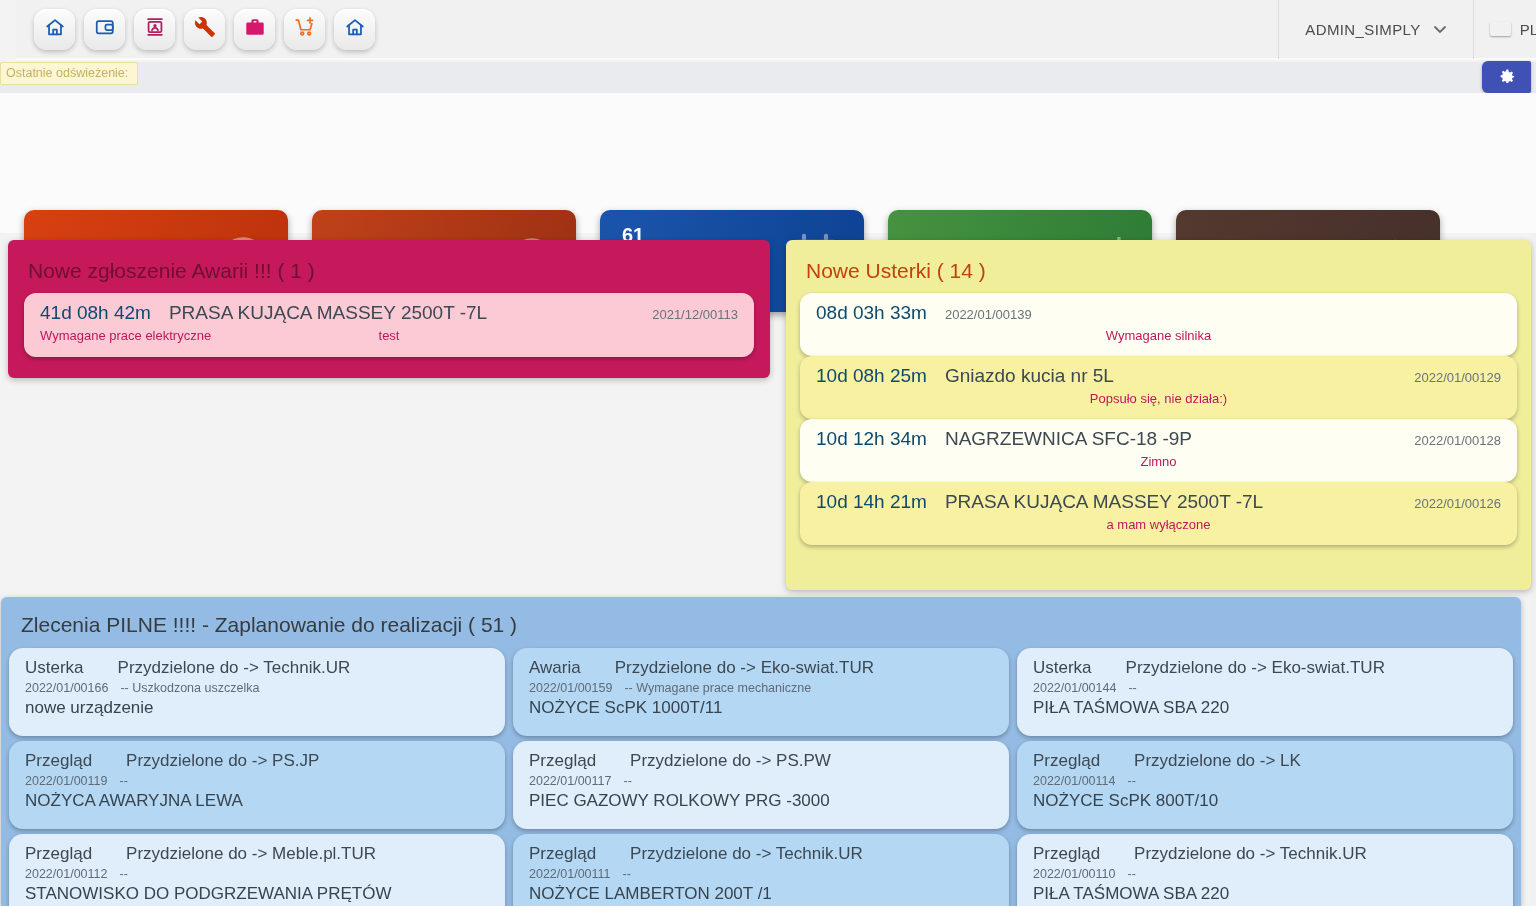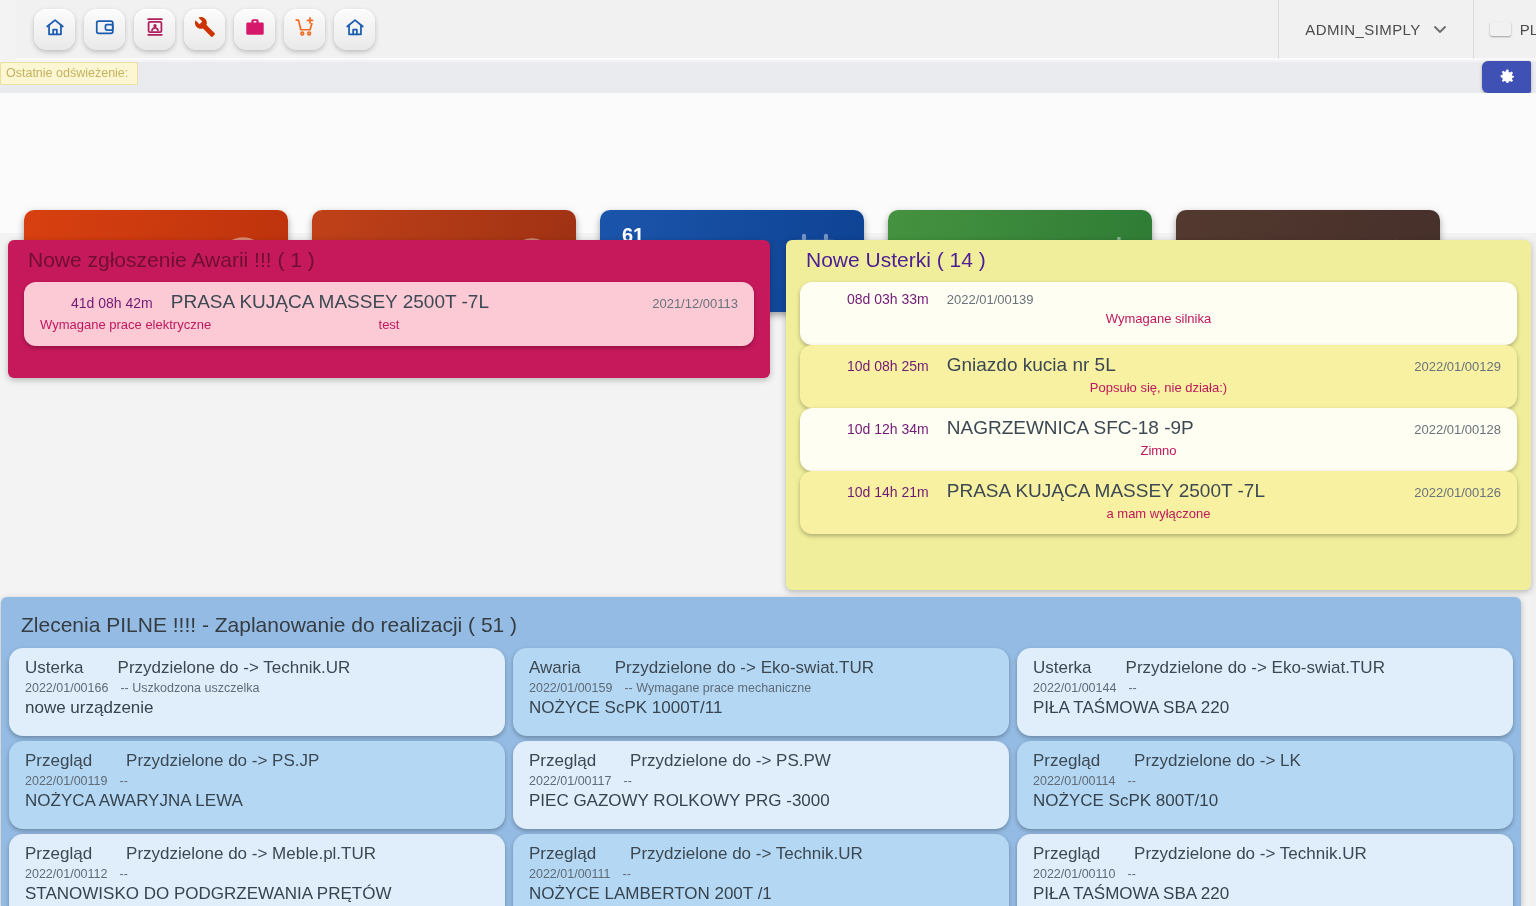--- a/index.html
+++ b/index.html
@@ -38,31 +38,31 @@
   .stat-icon svg { display:block; }
   .stat-icon .dollar { font-size:62px; font-weight:bold; line-height:1; color:#fff; }
   .c1 { background:linear-gradient(100deg,#d84010,#bd330d); }
   .c2 { background:linear-gradient(100deg,#c04119,#9e3113); }
   .c3 { background:linear-gradient(100deg,#1b55ab,#0e4293); }
   .c4 { background:linear-gradient(100deg,#459340,#2e7b35); }
   .c5 { background:linear-gradient(100deg,#53392f,#46302a); }
 
   
   .panel { position:absolute; border-radius:6px; box-shadow:0 2px 6px rgba(0,0,0,.25); }
-  .panel-title { font-size:21px; padding:8px 20px 10px; }
+  .panel-title { font-size:21px; padding:19px 20px 10px; }
   .pink-panel  { left:8px;  top:240px; width:762px;  height:138px; background:#c6195c; }
   .pink-panel .panel-title { color:#6f0f31; }
   .yellow-panel{ left:786px; top:240px; width:745px; height:350px; background:#f0ee9b; }
-  .yellow-panel .panel-title { color:#4c1d95; }
+  .yellow-panel .panel-title { color:#c2410c; }
   .blue-panel  { left:1px;  top:597px; width:1520px; height:309px; background:#94bbe3; border-radius:6px 6px 0 0; }
   .blue-panel .panel-title { color:#353c42; padding:16px 20px 11px; }
 
   .ticket { border-radius:12px; box-shadow:0 2px 4px rgba(0,0,0,.28); padding:9px 16px 6px; cursor:pointer; position:relative; }
   .t-row1 { display:flex; align-items:baseline; }
-  .t-time { font-size:14px; color:#701a75; margin-right:18px; white-space:nowrap;margin-left:31px; }
+  .t-time { font-size:19px; color:#0c4a6e; margin-right:18px; white-space:nowrap; }
   .t-title { font-size:19px; color:#3c4852; flex:1; }
   .t-ref { font-size:13px; color:#68737c; white-space:nowrap; }
   .t-row2 { position:relative; font-size:13px; color:#be185d; margin-top:4px; height:17px; }
   .t-note-left { position:absolute; left:0; top:0; }
   .t-note-center { position:absolute; left:0; right:0; top:0; text-align:center; }
 
   .pink-panel .list { margin:0 16px; }
   .pink-panel .ticket { background:#fccad5; height:64px; }
 
   .yellow-panel .list { margin:0 14px; display:flex; flex-direction:column; gap:0; }

